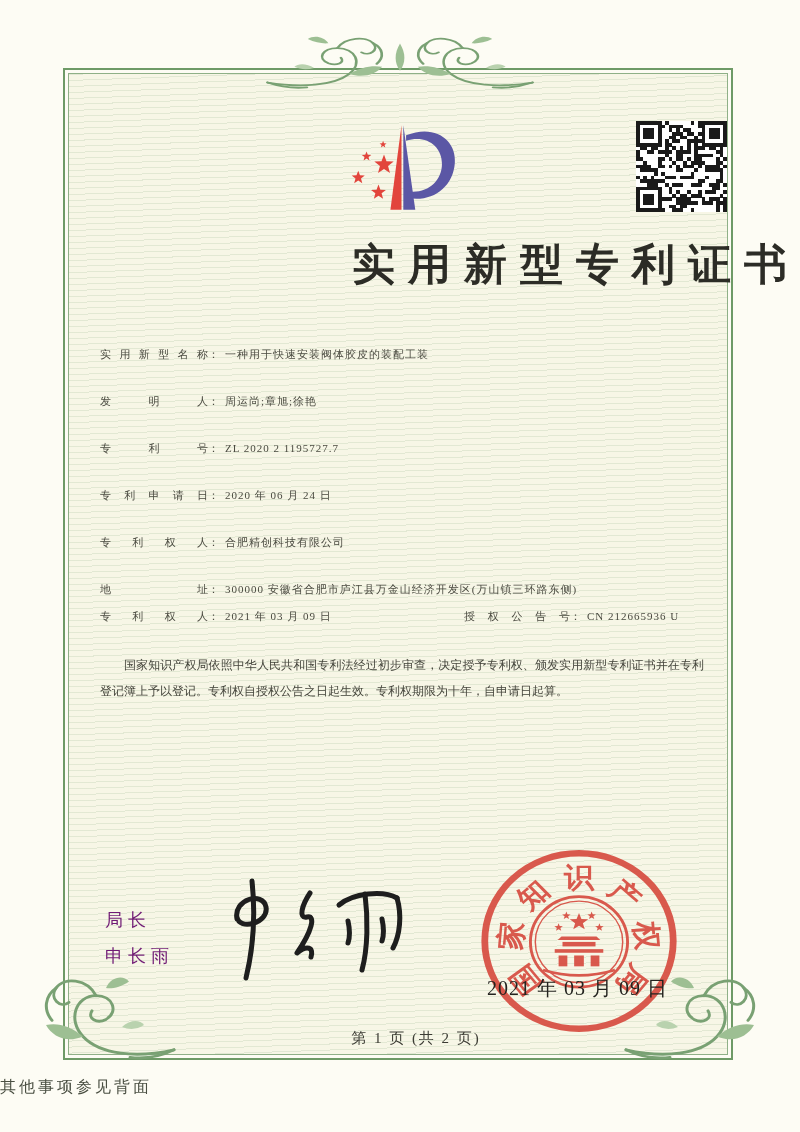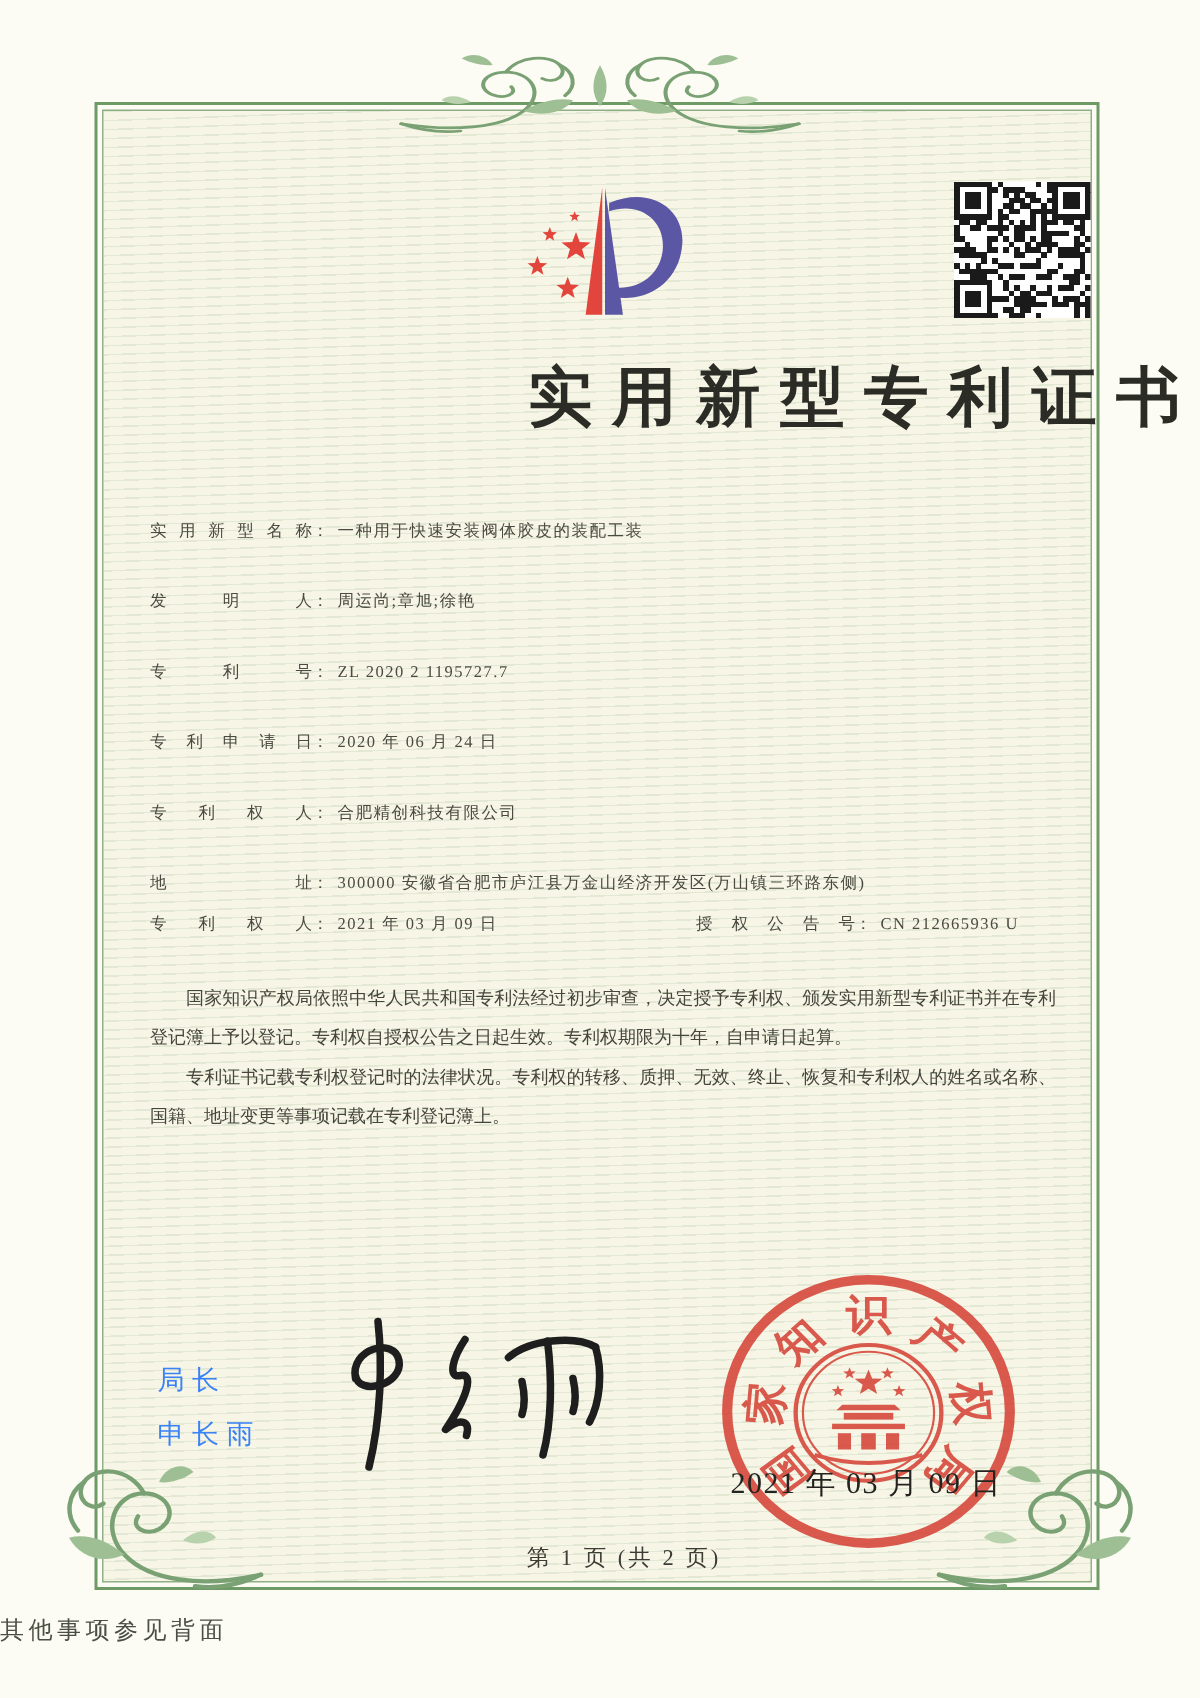--- a/index.html
+++ b/index.html
@@ -32,21 +32,21 @@
   .fvalue{display:inline-block;vertical-align:top;letter-spacing:1px;}
   .addr .fvalue{width:430px;}
   .pair2{position:absolute;left:352px;top:0;white-space:nowrap;margin-left:12px;}
   .pair2 .flabel{width:106px;}
   
   .bodytext{position:absolute;left:100px;top:652px;width:604px;font-size:12px;line-height:26px;
        color:#45453c;text-align:justify;z-index:2;}
   .bodytext p{margin:0 0 1px;text-indent:2em;}
   
   .role,.name{position:absolute;left:105px;font-family:"Liberation Sans","DejaVu Sans",sans-serif;
-       font-size:18px;letter-spacing:5px;color:#3b82f6;z-index:2;}
+       font-size:18px;letter-spacing:5px;color:#701a75;z-index:2;}
   .role{top:908px;}
   .name{top:944px;}
   .signature{position:absolute;left:212px;top:873px;width:212px;height:120px;z-index:2;}
   
   .seal{position:absolute;left:477px;top:846px;width:204px;height:190px;opacity:.9;z-index:2;}
   .sealchar{font-size:31px;font-weight:bold;fill:#d6493d;text-anchor:middle;dominant-baseline:central;
        font-family:"Liberation Serif",serif;}
   .sealdate{position:absolute;left:487px;top:975px;font-size:20px;letter-spacing:1px;color:#23231f;z-index:4;}
   
   .pageinfo{position:absolute;left:0;top:1029px;width:100%;text-align:center;font-size:15px;
@@ -451,21 +451,20 @@
     <div class="frow">
       <span class="flabel">专利权人</span><span class="fcolon">：</span><span class="fvalue">2021 年 03 月 09 日</span>
       <span class="pair2">
         <span class="flabel">授权公告号</span><span class="fcolon">：</span><span class="fvalue">CN 212665936 U</span>
       </span>
     </div>
   </div>
 
   <div class="bodytext">
     <p>国家知识产权局依照中华人民共和国专利法经过初步审查，决定授予专利权、颁发实用新型专利证书并在专利登记簿上予以登记。专利权自授权公告之日起生效。专利权期限为十年，自申请日起算。</p>
-    <p>专利证书记载专利权登记时的法律状况。专利权的转移、质押、无效、终止、恢复和专利权人的姓名或名称、国籍、地址变更等事项记载在专利登记簿上。</p>
   </div>
 
   <div class="role">局长</div>
   <div class="name">申长雨</div>
 
   <svg class="signature" viewBox="0 0 210 120">
     <g stroke="#1e1e1e" stroke-width="5" fill="none" stroke-linecap="round" stroke-linejoin="round">
       <path d="M24,46 C20,26 50,18 53,34 C56,50 26,58 24,44"></path>
       <path d="M39,8 C42,36 41,72 33,105"></path>
       <path d="M97,20 C89,32 85,46 94,44 C103,42 99,58 84,80 C94,72 101,74 98,84"></path>

